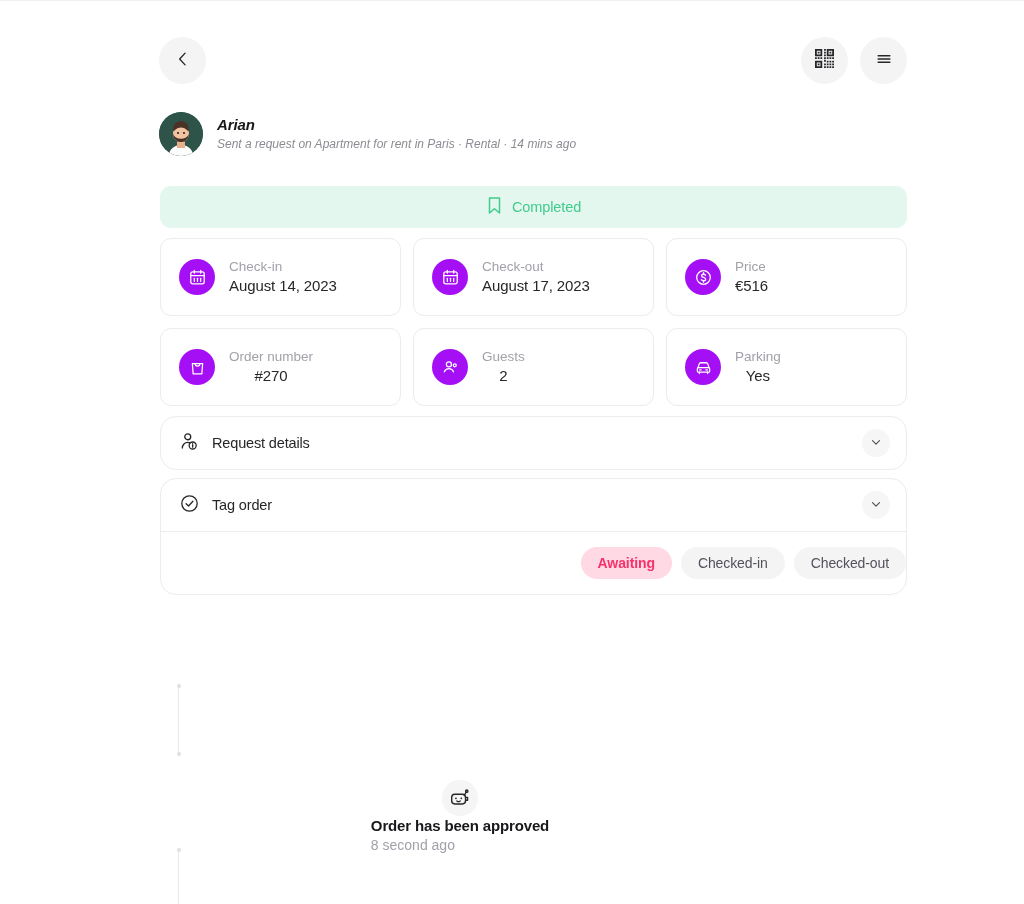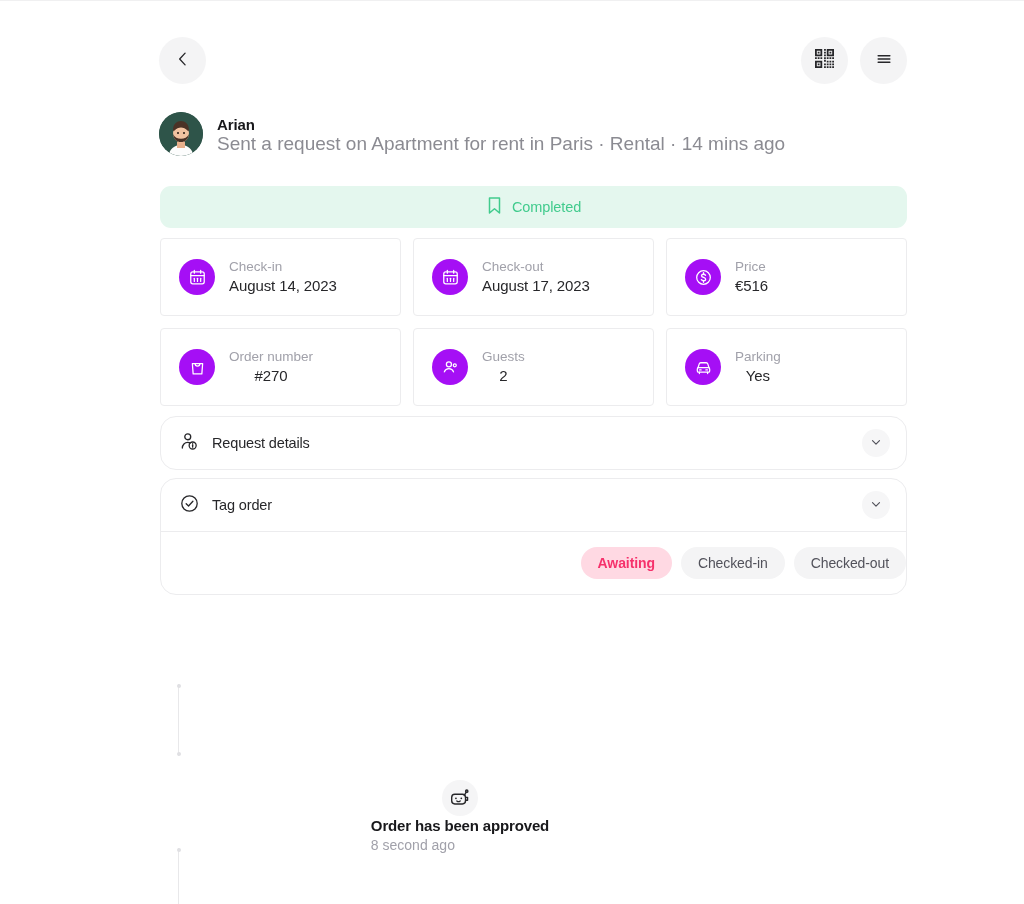--- a/index.html
+++ b/index.html
@@ -45,39 +45,40 @@
 
   
   .user-row {
     position: absolute;
     left: 159px;
     top: 112px;
     display: flex;
     align-items: center;
     gap: 14px;
     width: 750px;
+    font-style: italic;
   }
   .avatar {
     width: 44px;
     height: 44px;
     border-radius: 50%;
     background: #2e5449;
     position: relative;
     overflow: hidden;
     flex: 0 0 auto;
   }
   .user-name {
     font-size: 15px;
     font-weight: bold;
     color: #18181b;
     letter-spacing: -0.1px;
     line-height: 19px;
   }
   .user-sub {
-    font-size: 19px;
+    font-size: 12px;
     color: #8b8b92;
     line-height: 20px;
     white-space: nowrap;
   }
 
   
   .status-banner {
     position: absolute;
     left: 160px;
     top: 186px;
@@ -104,21 +105,21 @@
     display: flex;
     gap: 12px;
   }
   .cards-row.r1 { top: 238px; }
   .cards-row.r2 { top: 328px; }
   .info-card {
     flex: 1 1 0;
     height: 78px;
     background: #ffffff;
     border: 1px solid #ececee;
-    border-radius: 4px;
+    border-radius: 11px;
     display: flex;
     align-items: center;
     padding: 0 18px;
     gap: 14px;
   }
   .icon-circle {
     width: 36px;
     height: 36px;
     border-radius: 50%;
     background: #a50ff5;

